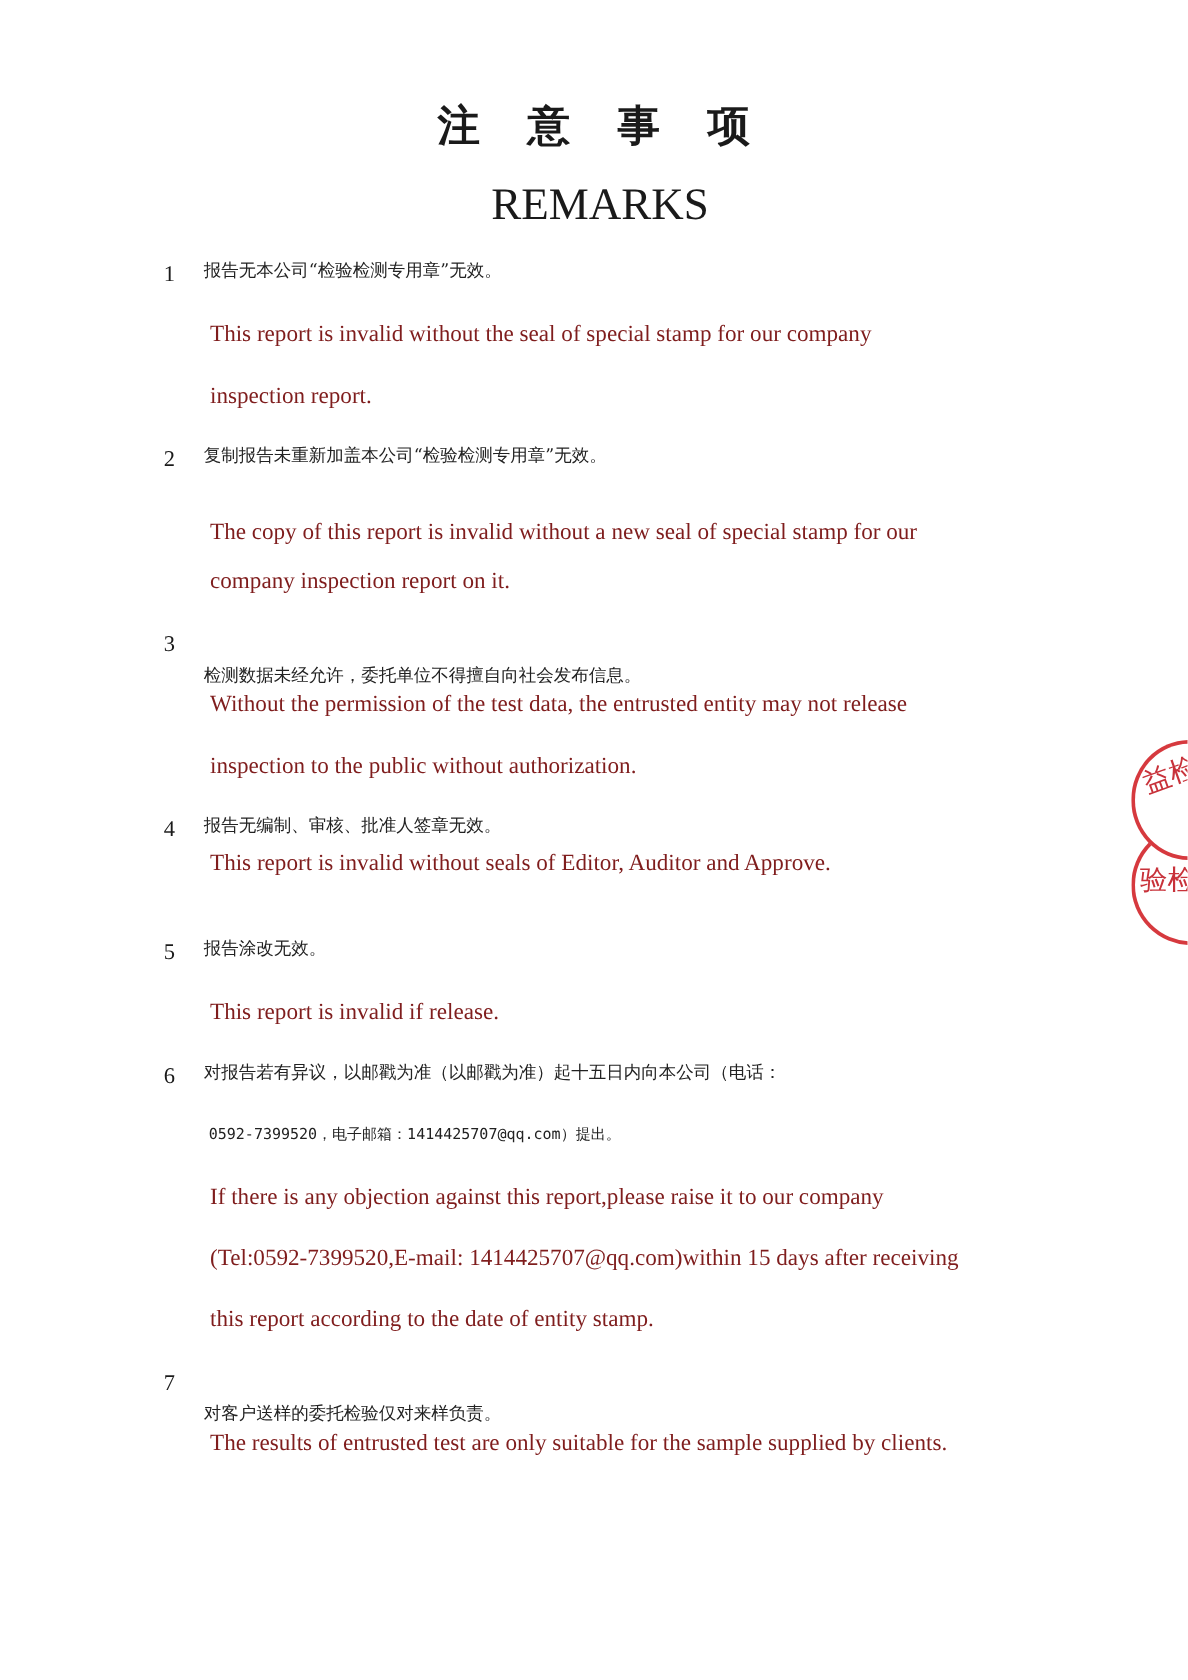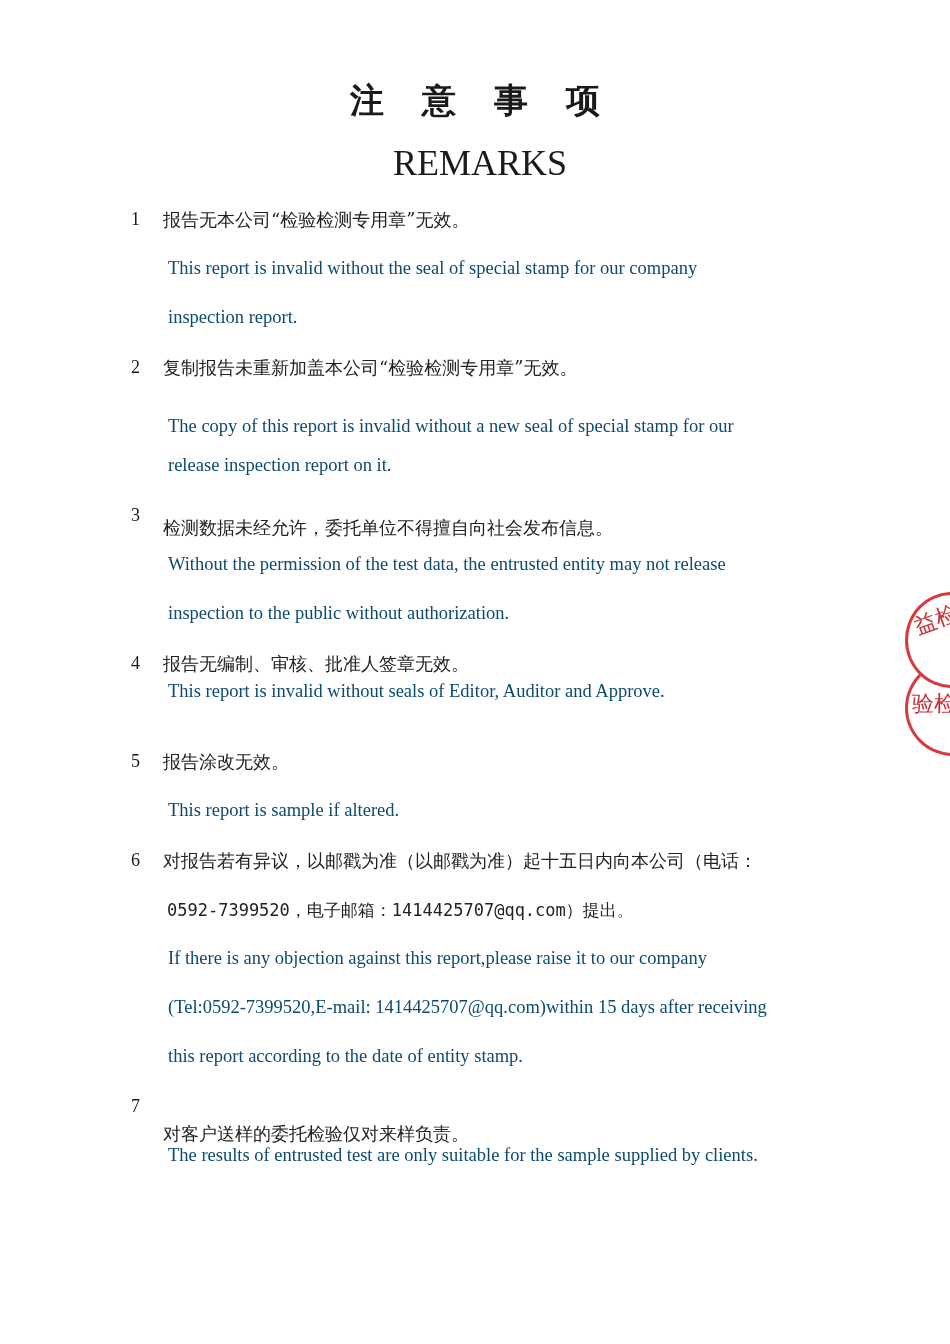--- a/index.html
+++ b/index.html
@@ -11,22 +11,22 @@
     position: absolute; top: 78px; left: 0; width: 950px; text-align: center;
     font-family: "DejaVu Sans", sans-serif; font-size: 34px; font-weight: bold;
     letter-spacing: 38px; padding-left: 38px; box-sizing: border-box;
   }
   .title-en {
     position: absolute; top: 142px; left: 0; width: 960px; text-align: center;
     font-family: "Liberation Serif", serif; font-size: 36px;
   }
   .line { position: absolute; white-space: nowrap; }
   .num { position: absolute; left: 131px; font-size: 18px; font-family: "Liberation Serif", serif; }
-  .cn { left: 163px; font-family: "DejaVu Serif", serif; font-size: 18px; color: #222; }
-  .en { left: 168px; font-family: "Liberation Serif", serif; font-size: 18.5px; color: #0c4a6e; }
+  .cn { left: 163px; font-family: "DejaVu Serif", serif; font-size: 14px; color: #222; }
+  .en { left: 168px; font-family: "Liberation Serif", serif; font-size: 18.5px; color: #7f1d1d; }
   .seal {
     position: absolute; left: 905px; width: 90px; height: 90px; border-radius: 50%;
     border: 3px solid #d6393e; overflow: hidden;
   }
   .seal span { position: absolute; color: #c8323a; font-family: "DejaVu Sans", sans-serif; font-size: 22px; }
 </style>
 </head>
 <body>
 
 <div>
@@ -34,38 +34,38 @@
   <div class="title-en">REMARKS</div>
 
   <div class="line num" style="top:209px">1</div>
   <div class="line cn" style="top:208px">报告无本公司“检验检测专用章”无效。</div>
   <div class="line en" style="top:258px">This report is invalid without the seal of special stamp for our company</div>
   <div class="line en" style="top:307px">inspection report.</div>
 
   <div class="line num" style="top:357px">2</div>
   <div class="line cn" style="top:356px">复制报告未重新加盖本公司“检验检测专用章”无效。</div>
   <div class="line en" style="top:416px">The copy of this report is invalid without a new seal of special stamp for our</div>
-  <div class="line en" style="top:455px">release inspection report on it.</div>
+  <div class="line en" style="top:455px">company inspection report on it.</div>
 
   <div class="line num" style="top:505px">3</div>
-  <div class="line cn" style="top:516px">检测数据未经允许，委托单位不得擅自向社会发布信息。</div>
+  <div class="line cn" style="top:532px">检测数据未经允许，委托单位不得擅自向社会发布信息。</div>
   <div class="line en" style="top:554px">Without the permission of the test data, the entrusted entity may not release</div>
   <div class="line en" style="top:603px">inspection to the public without authorization.</div>
 
   <div class="line num" style="top:653px">4</div>
   <div class="line cn" style="top:652px">报告无编制、审核、批准人签章无效。</div>
   <div class="line en" style="top:681px">This report is invalid without seals of Editor, Auditor and Approve.</div>
 
   <div class="line num" style="top:751px">5</div>
   <div class="line cn" style="top:750px">报告涂改无效。</div>
-  <div class="line en" style="top:800px">This report is sample if altered.</div>
+  <div class="line en" style="top:800px">This report is invalid if release.</div>
 
   <div class="line num" style="top:850px">6</div>
   <div class="line cn" style="top:849px">对报告若有异议，以邮戳为准（以邮戳为准）起十五日内向本公司（电话：</div>
-  <div class="line cn" style="top:899px; left:167px; font-family:'DejaVu Sans Mono', monospace; font-size:17px;">0592-7399520，电子邮箱：1414425707@qq.com）提出。</div>
+  <div class="line cn" style="top:899px; left:167px; font-family:'DejaVu Sans Mono', monospace; font-size:12px;">0592-7399520，电子邮箱：1414425707@qq.com）提出。</div>
   <div class="line en" style="top:948px">If there is any objection against this report,please raise it to our company</div>
   <div class="line en" style="top:997px">(Tel:0592-7399520,E-mail: 1414425707@qq.com)within 15 days after receiving</div>
   <div class="line en" style="top:1046px">this report according to the date of entity stamp.</div>
 
   <div class="line num" style="top:1096px">7</div>
   <div class="line cn" style="top:1122px">对客户送样的委托检验仅对来样负责。</div>
   <div class="line en" style="top:1145px">The results of entrusted test are only suitable for the sample supplied by clients.</div>
 
   <div class="seal" style="top:592px; border-right:none;">
     <span style="left:6px; top:10px; transform:rotate(-20deg);">益检</span>

